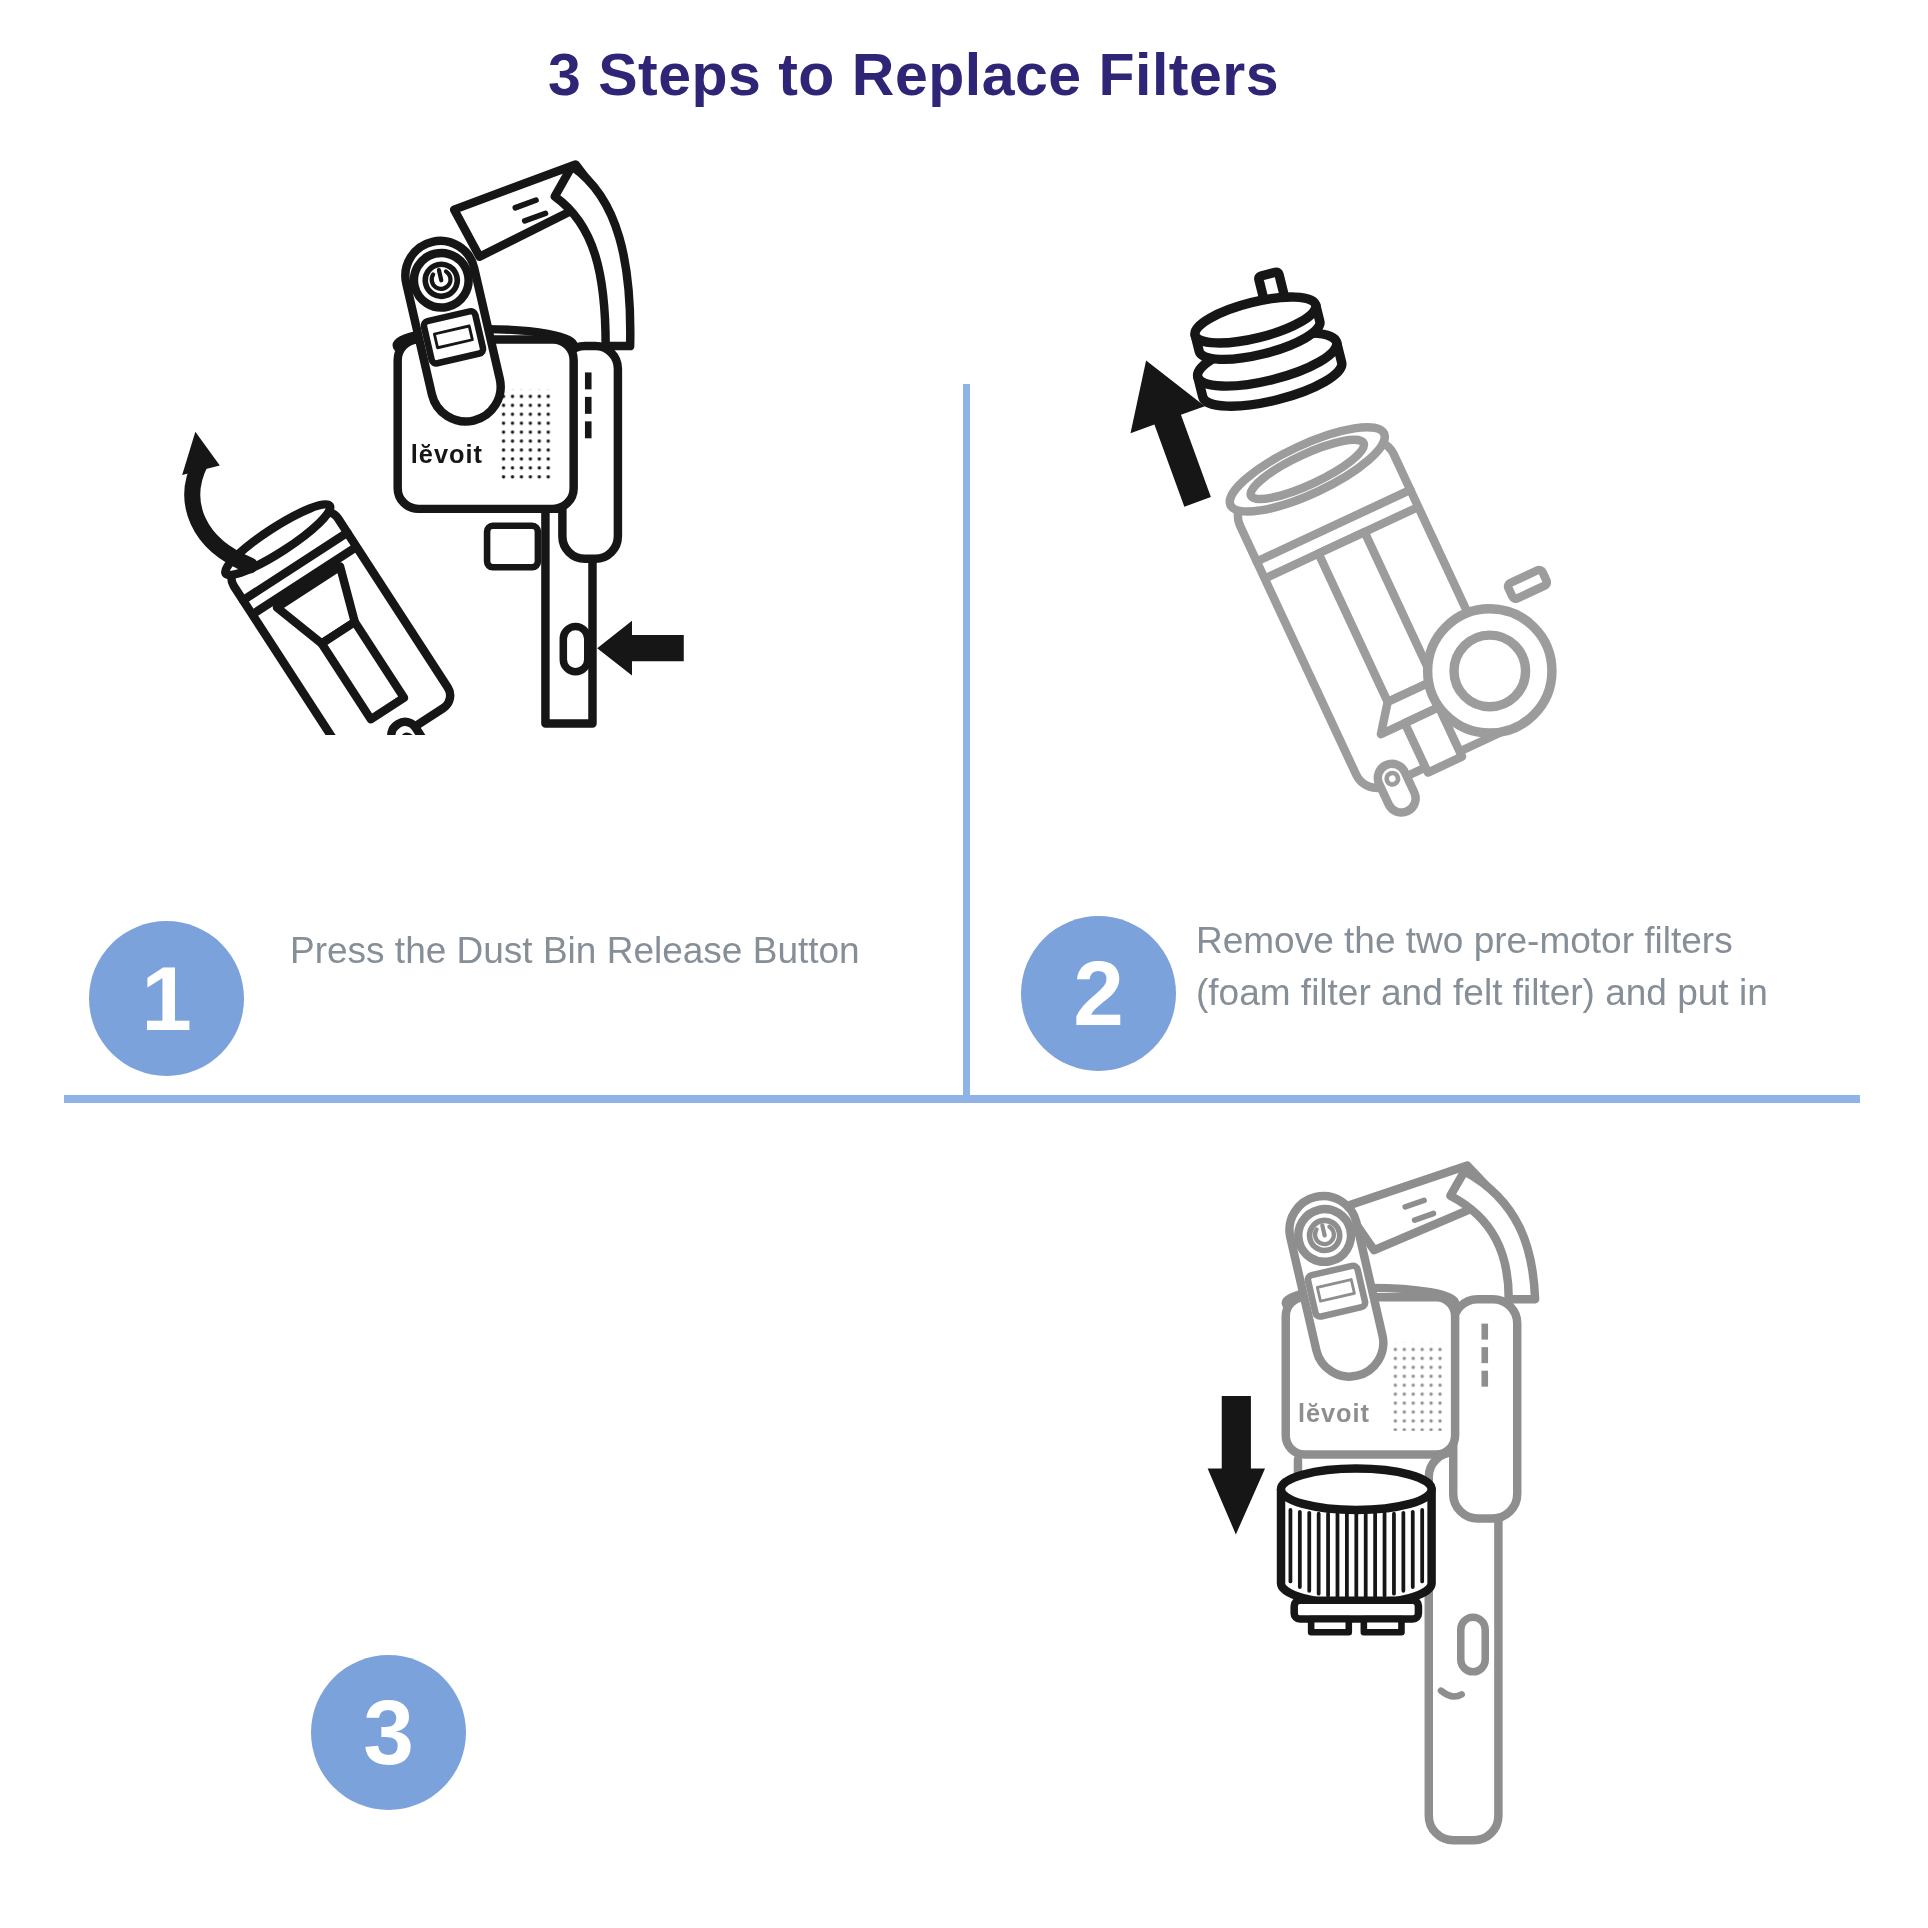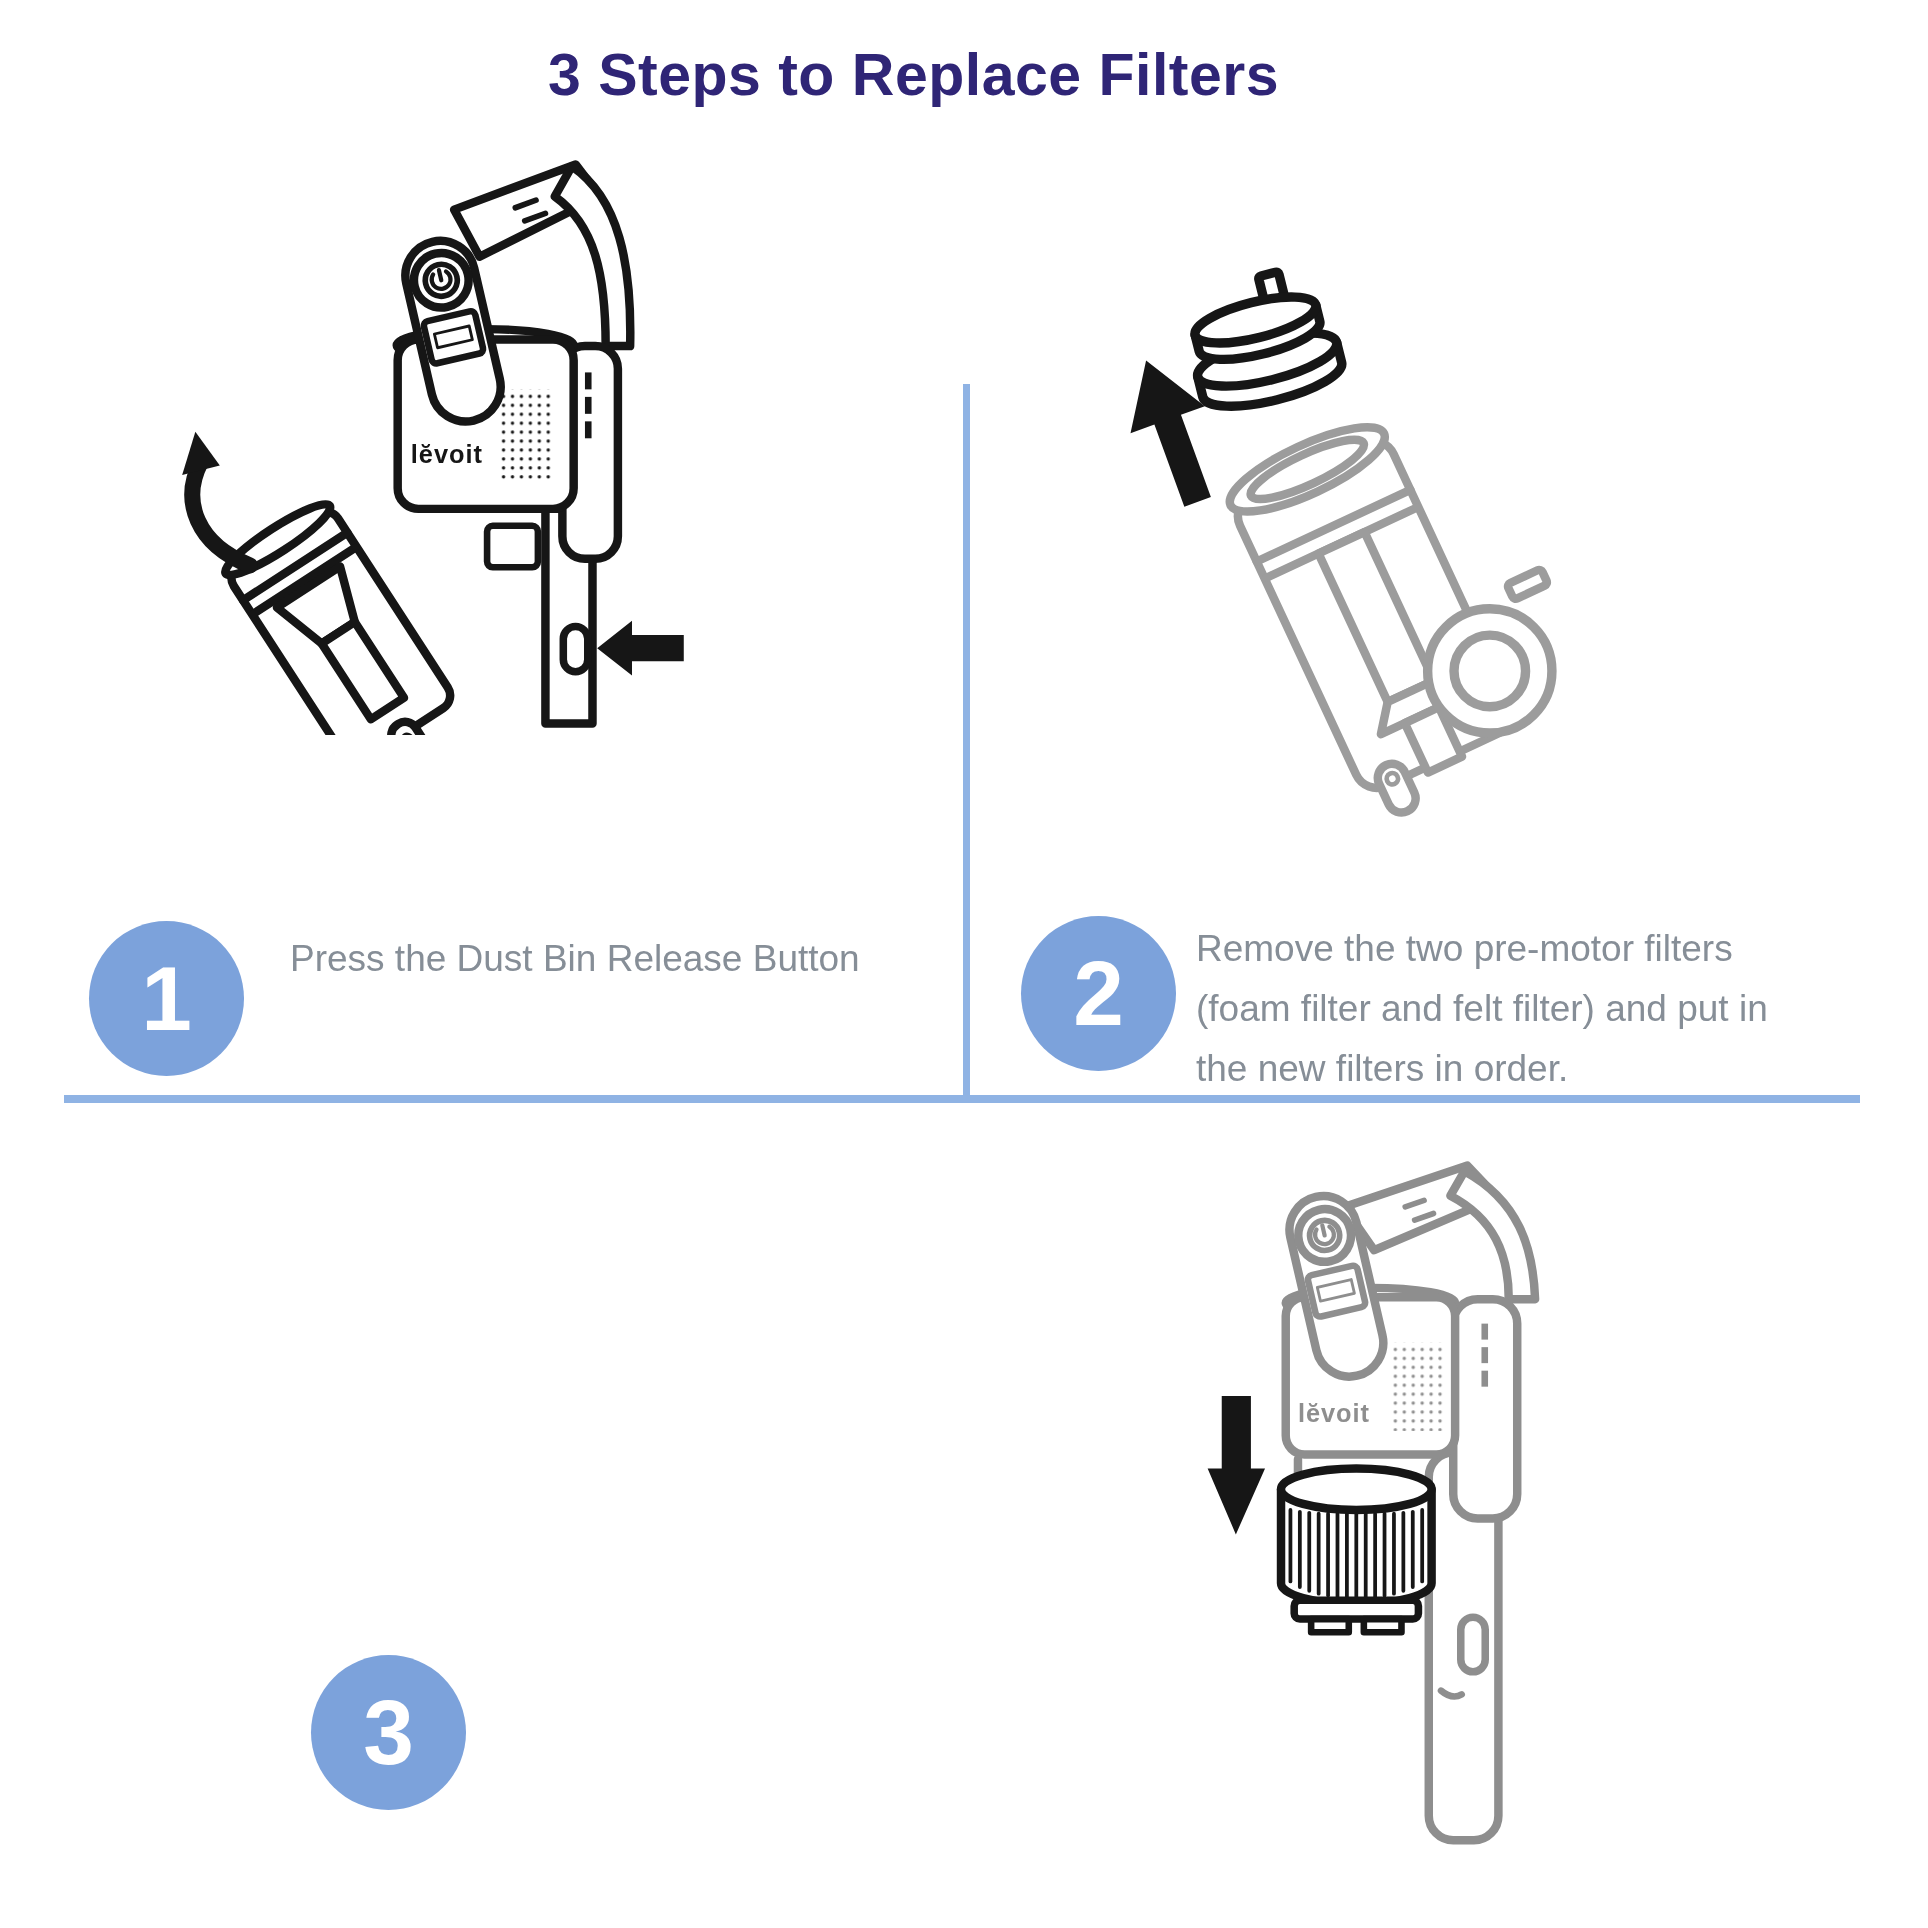--- a/index.html
+++ b/index.html
@@ -19,21 +19,21 @@
     color:#ffffff;font-weight:bold;font-size:91px;
     display:flex;align-items:center;justify-content:center;
   }
   .c1{left:89px;top:921px;}
   .c2{left:1021px;top:916px;}
   .c3{left:311px;top:1655px;}
   .step-text{font-size:37px;line-height:52px;color:#868E97;}
   .t1{left:290px;top:925px;}
   .t2{left:1196px;top:915px;}
   .t3{left:516px;top:1718px;}
-  .step-text div{white-space:nowrap;margin-top:8px;}
+  .step-text div{white-space:nowrap;}
   svg text{font-family:"Liberation Sans",sans-serif;}
 </style>
 </head>
 <body>
 
 <div>
 
   <div class="abs title">3 Steps to Replace Filters</div>
 
   <div class="abs divider-v"></div>
@@ -186,21 +186,20 @@
   <div class="abs step-text t1">
     <div>Press the Dust Bin Release Button</div>
   </div>
 
   <div class="abs step-circle c2">
     <span>2</span>
   </div>
   <div class="abs step-text t2">
     <div>Remove the two pre-motor filters</div>
     <div>(foam filter and felt filter) and put in</div>
-    <div>the new filters in order.</div>
   </div>
 
   <div class="abs step-circle c3">
     <span>3</span>
   </div>
   <div class="abs step-text t3">
   </div>
 
 </div>
 

